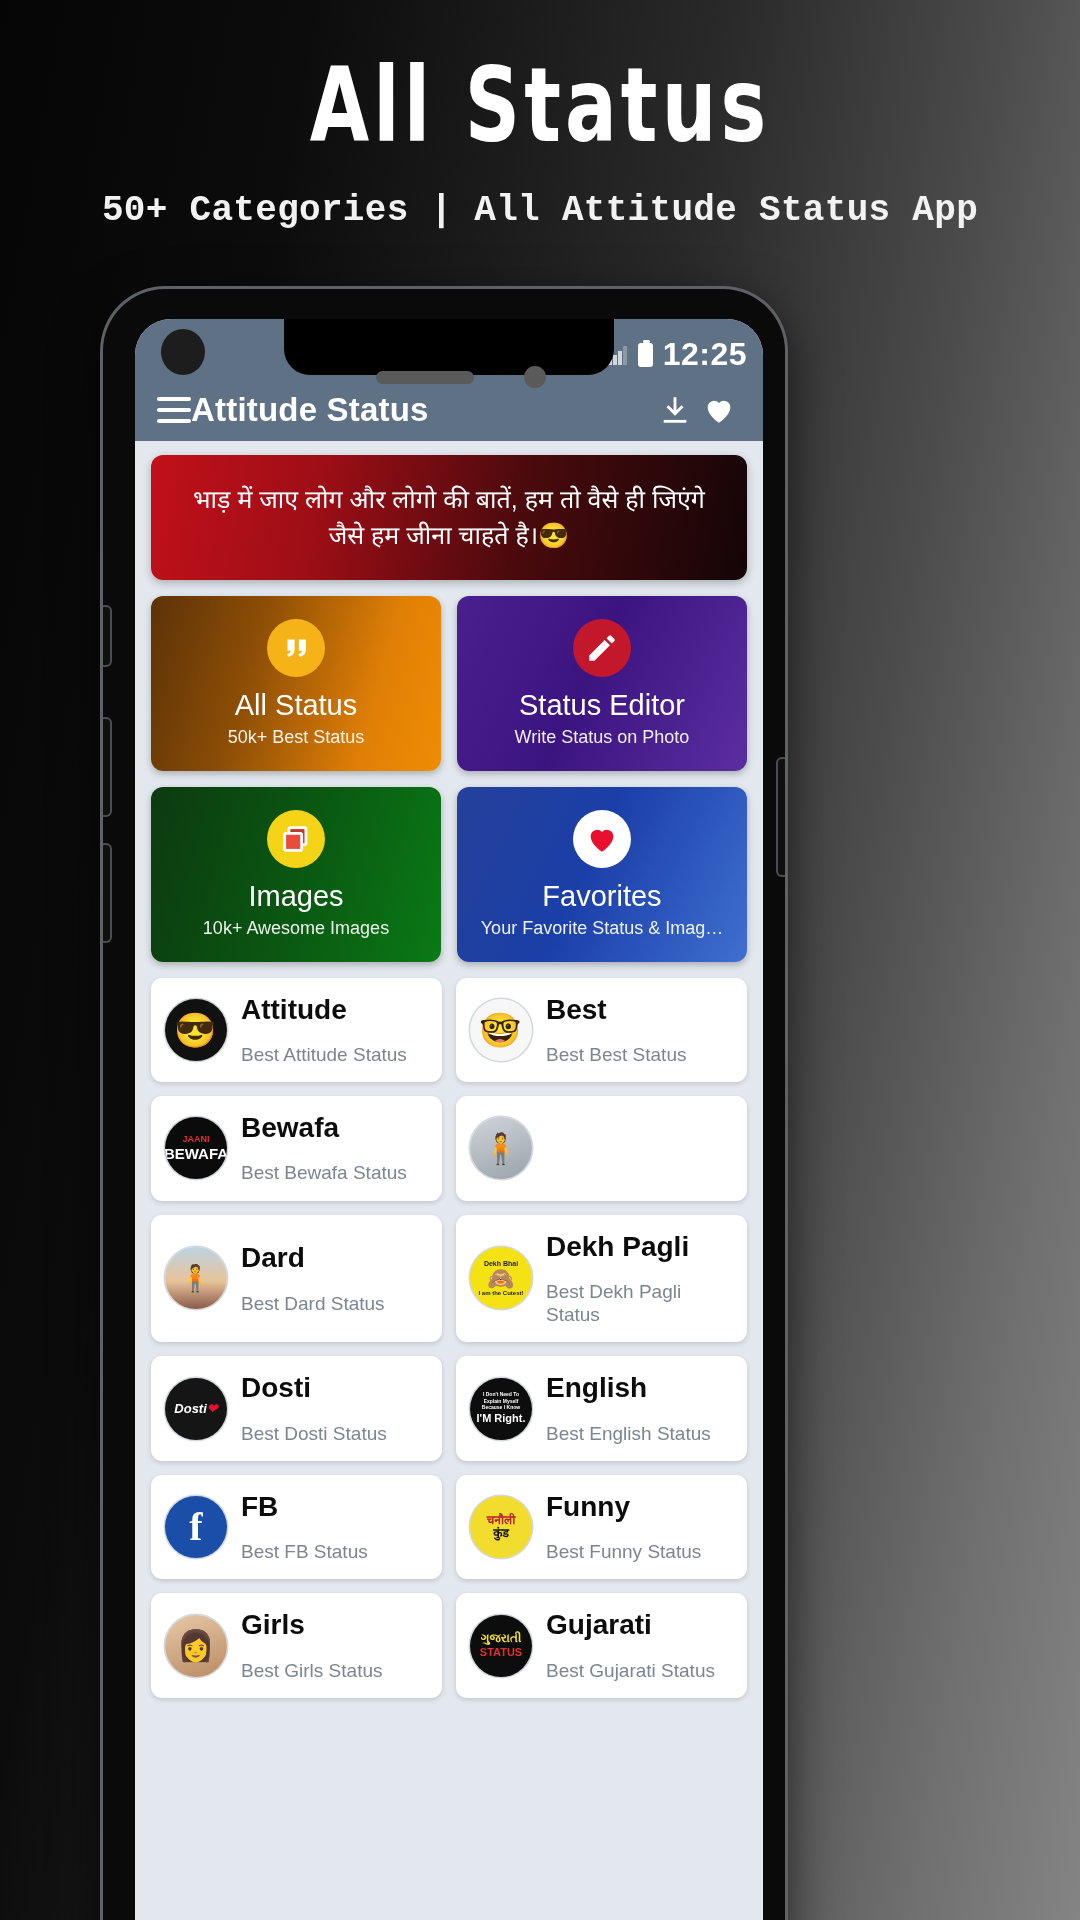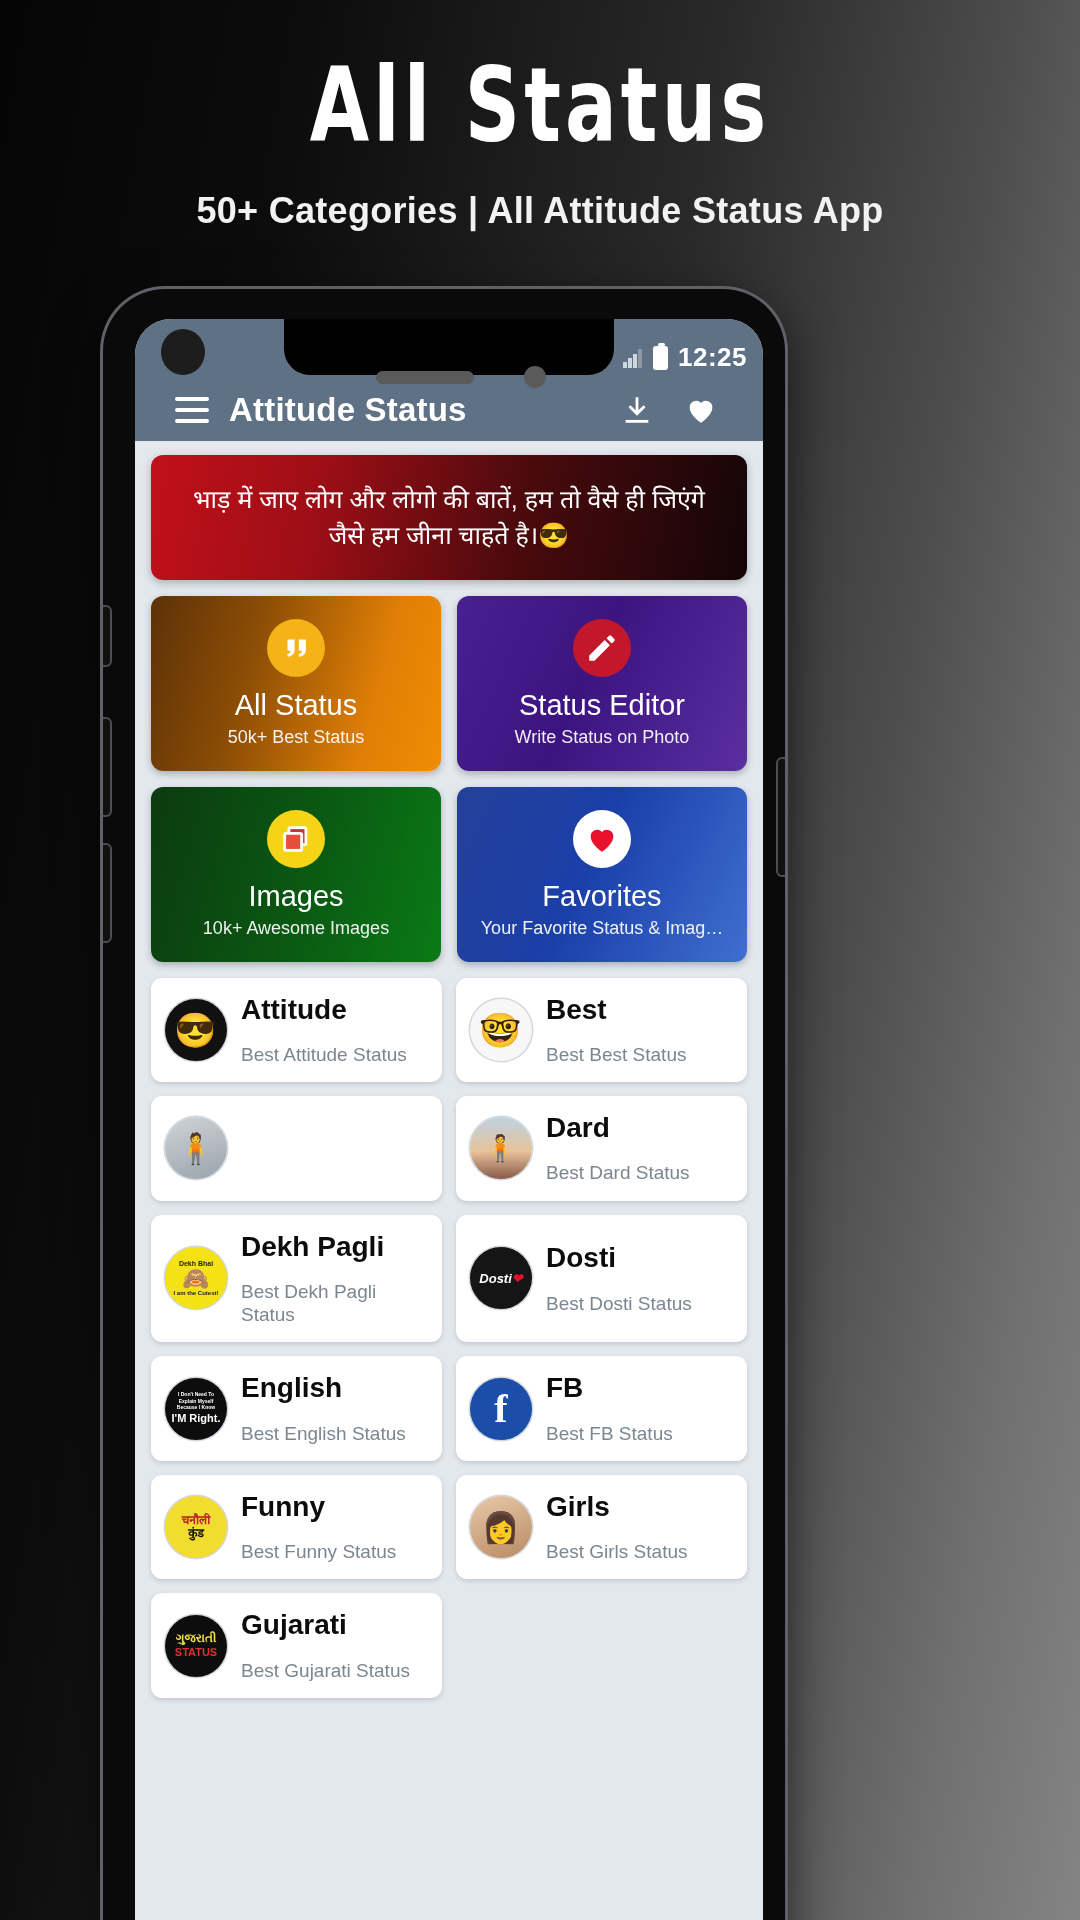--- a/index.html
+++ b/index.html
@@ -16,21 +16,21 @@
     position:absolute; top:48px; left:0; width:1080px;
     text-align:center; color:#ffffff;
     font-family:"DejaVu Sans Condensed","Liberation Sans",sans-serif;
     font-size:104px; font-weight:bold; letter-spacing:5px;
     transform:scaleX(0.82); transform-origin:center top;
     line-height:1.1;
   }
   .promo-sub{
     position:absolute; top:190px; left:0; width:1080px;
     text-align:center; color:#f2f2f2;
-    font-size:36px; font-weight:bold; letter-spacing:0.3px;
+    font-size:36px; font-weight:bold; letter-spacing:0.3px;font-family:Liberation Mono, monospace;
   }
 
   
   .phone{
     position:absolute; left:103px; top:289px;
     width:682px; height:1680px;
     background:#0a0a0a;
     border-radius:62px 62px 0 0;
     box-shadow:0 0 0 3px #5e6166, 0 16px 50px rgba(0,0,0,.65);
     overflow:hidden;
@@ -68,36 +68,36 @@
   }
   .sb-right{ display:flex; align-items:center; gap:10px; }
   .sb-signal{ width:20px; height:20px; position:relative; }
   .sb-signal i{ position:absolute; bottom:0; width:4px; background:#cfd7de; display:block;}
   .sb-signal i:nth-child(1){ left:0; height:6px;}
   .sb-signal i:nth-child(2){ left:5px; height:10px;}
   .sb-signal i:nth-child(3){ left:10px; height:14px;}
   .sb-signal i:nth-child(4){ left:15px; height:19px; background:#8b98a6;}
   .sb-batt{ width:15px; height:24px; border:2px solid #fff; border-radius:3px; position:relative; background:#fff;}
   .sb-batt:before{ content:""; position:absolute; top:-5px; left:3px; width:7px; height:3px; background:#fff; border-radius:2px;}
-  .sb-time{ font-size:26px; font-weight:bold; letter-spacing:.5px; }
+  .sb-time{ font-size:32px; font-weight:bold; letter-spacing:.5px; }
 
   
   .notch-mask{
     position:absolute; top:0; left:50%; transform:translateX(-50%);
     width:330px; height:56px; background:#000;
     border-bottom-left-radius:26px; border-bottom-right-radius:26px; z-index:30;
   }
   .punch-hole{
     position:absolute; top:10px; left:26px; width:44px; height:46px;
     background:#1d1d1d; border-radius:50%; z-index:31;
   }
 
   .appbar{
     height:62px; background:#5f7185; display:flex; align-items:center;
-    padding:0 40px; color:#fff; gap:20px;
+    padding:0 22px; color:#fff; 
   }
   .hamburger{ width:34px; display:flex; flex-direction:column; gap:7px; cursor:pointer;}
   .hamburger span{ display:block; height:4px; background:#fff; border-radius:2px;}
   .appbar-title{ font-size:33px; font-weight:bold; flex:1; letter-spacing:.2px;}
   .ab-icon{ width:44px; height:44px; display:flex; align-items:center; justify-content:center;}
   .ab-icon svg{ width:34px; height:34px; fill:#fff;}
 
   .content{ padding:14px 16px 0 16px; }
 
   
@@ -261,20 +261,32 @@
           </div>
 
           <div class="cat">
             <div class="cat-av" style="background:#f7f7f7">🤓</div>
             <div class="cat-txt">
               <div class="cat-name">Best</div>
               <div class="cat-sub">Best Best Status</div>
             </div>
           </div>
 
+          <div class="cat">
+            <div class="cat-av" style="background:#0b0b0b">
+              <div class="av-img" style="flex-direction:column;gap:1px">
+                <span style="font-size:9px;color:#e03131">JAANI</span>
+                <span style="font-size:15px">BEWAFA</span>
+              </div>
+            </div>
+            <div class="cat-txt">
+              <div class="cat-name">Bewafa</div>
+              <div class="cat-sub">Best Bewafa Status</div>
+            </div>
+          </div>
 
           <div class="cat">
             <div class="cat-av" style="background:linear-gradient(160deg,#cfd4d8,#9aa3ab)">
               <span style="font-size:30px">🧍</span>
             </div>
           </div>
 
           <div class="cat">
             <div class="cat-av" style="background:linear-gradient(180deg,#bcd3e2 0%,#e8c39a 55%,#8a5a4a 100%)">
               <span style="font-size:26px">🧍</span>

